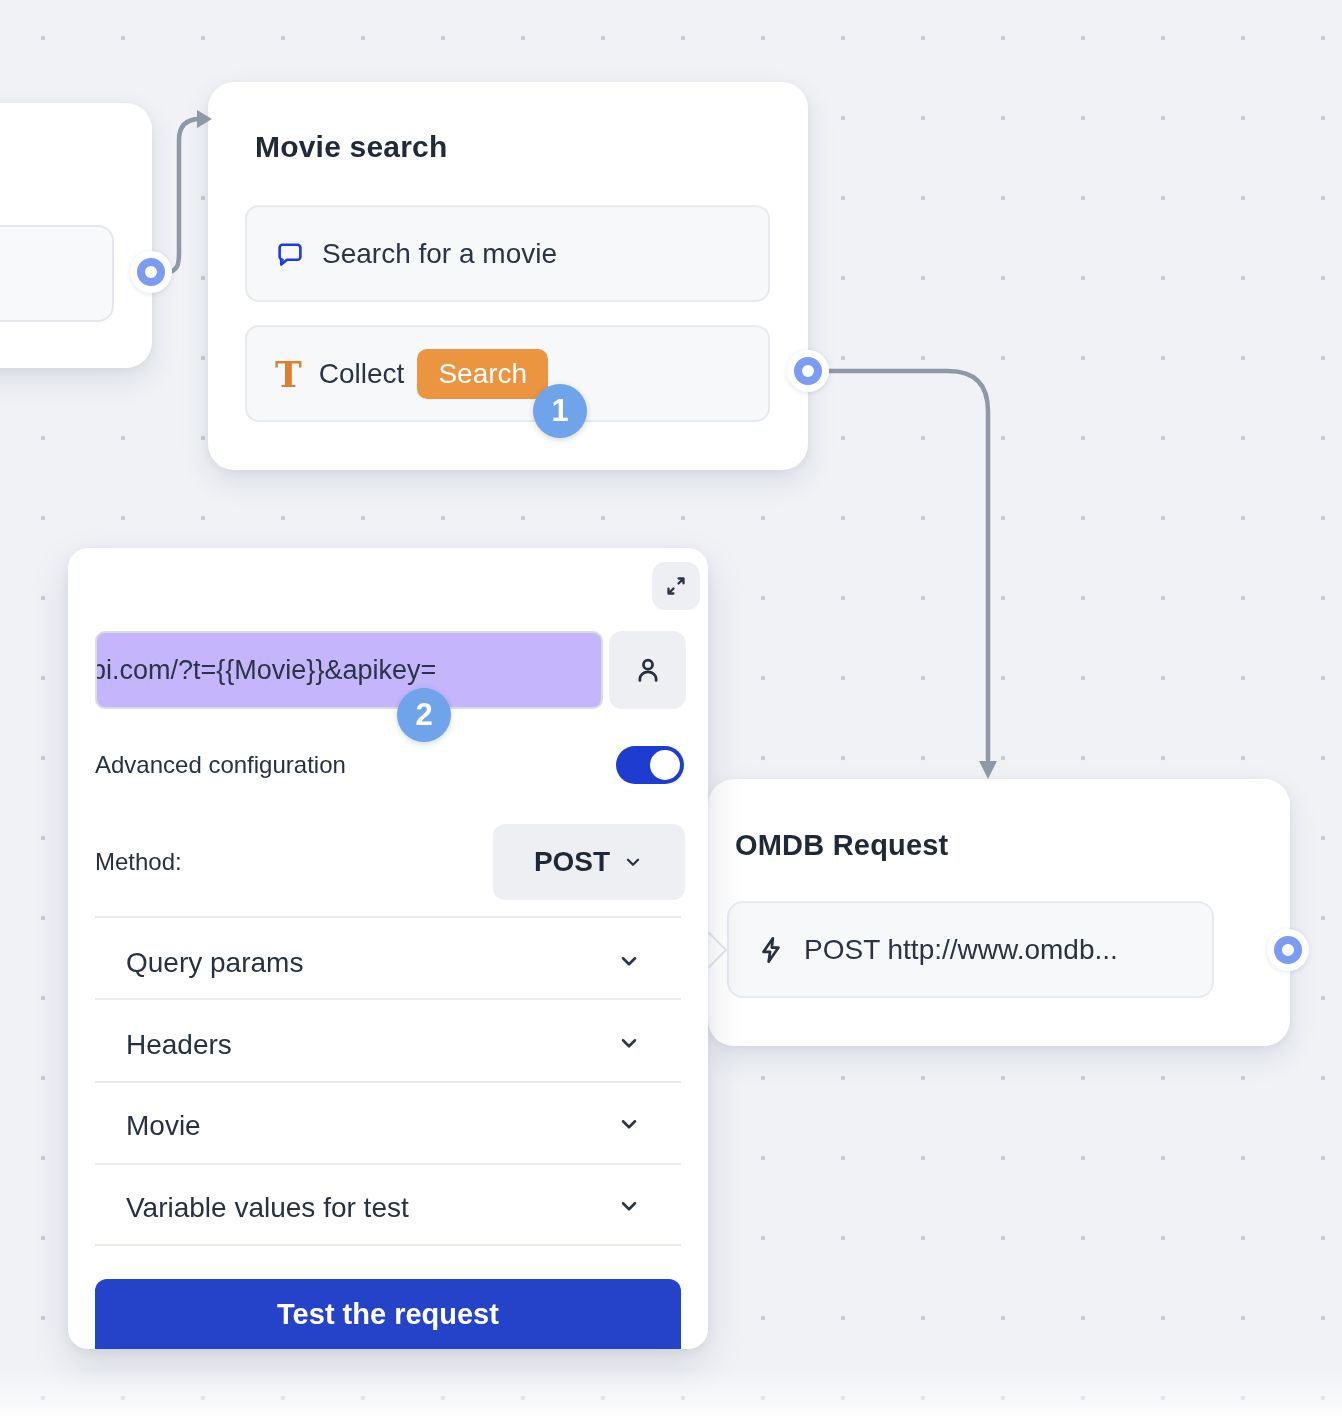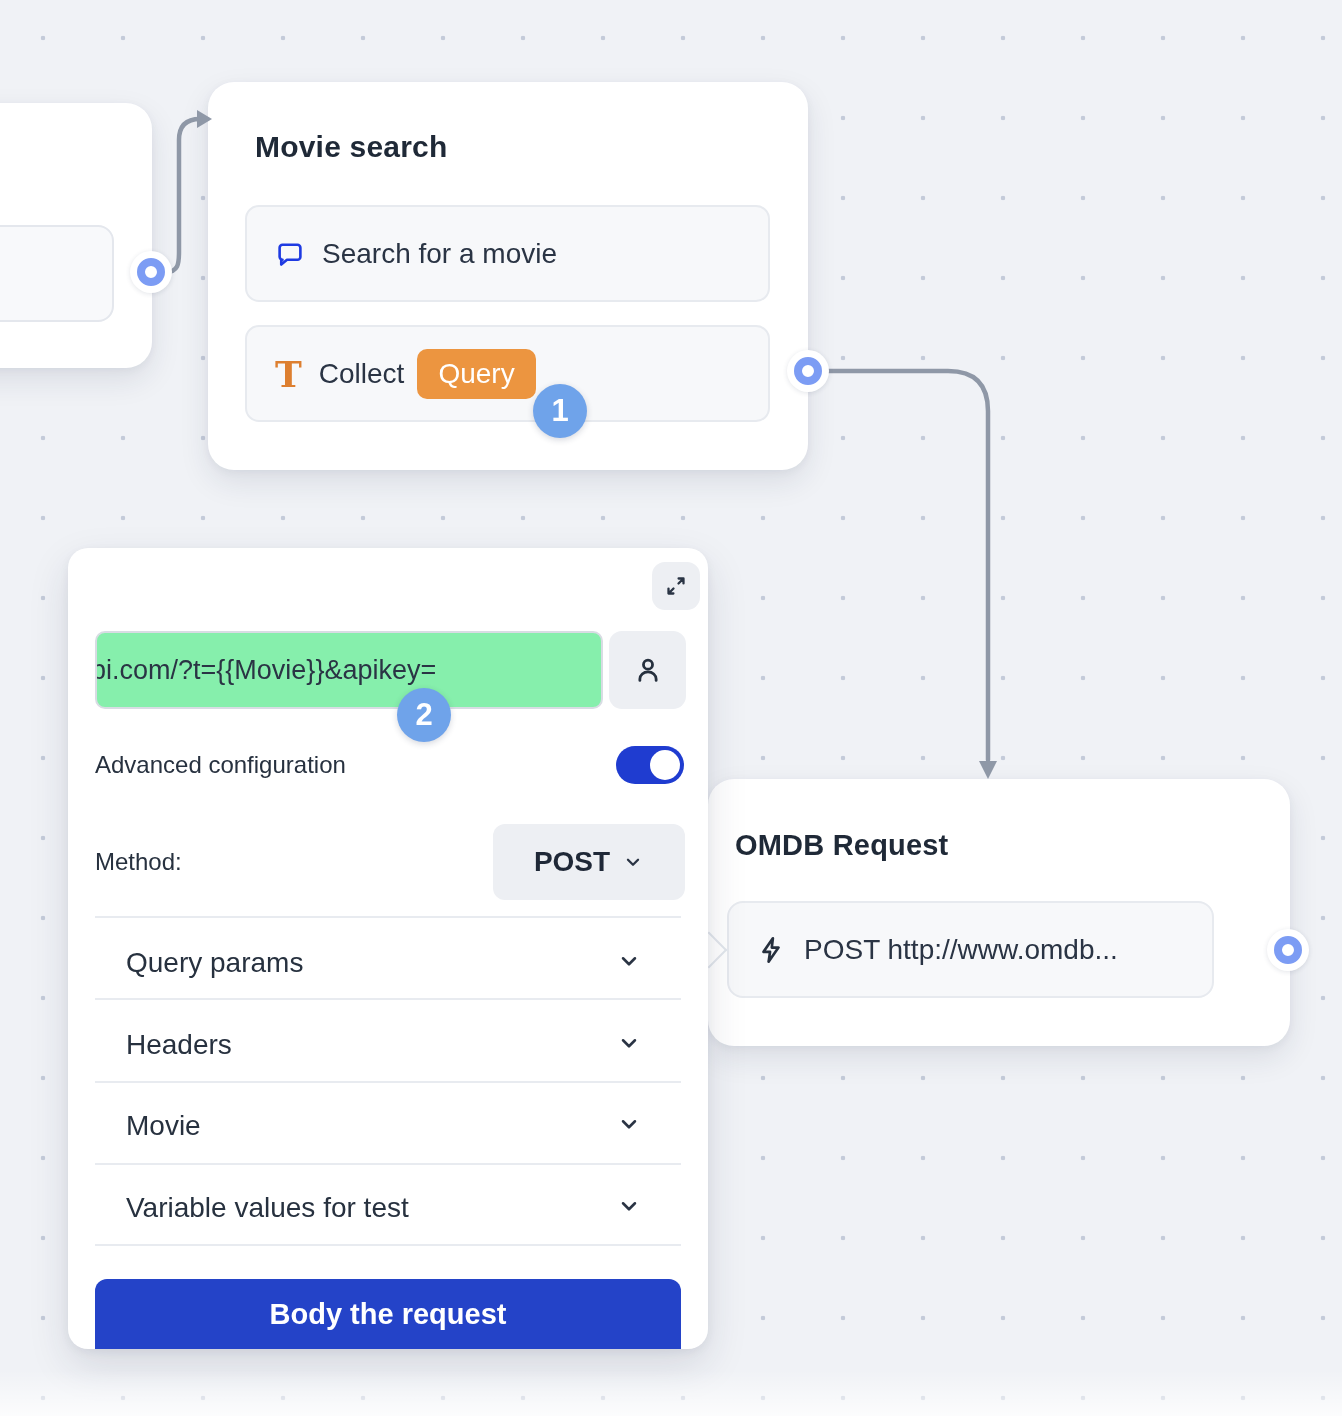--- a/index.html
+++ b/index.html
@@ -25,21 +25,21 @@
     box-shadow:0 2px 6px rgba(28,39,70,0.18);}
   .port{position:absolute;width:42px;height:42px;border-radius:50%;background:#ffffff;z-index:7;
     display:flex;align-items:center;justify-content:center;box-shadow:0 1px 5px rgba(28,39,70,0.12);}
   .port-ring{width:28px;height:28px;border-radius:50%;border:8px solid #7c9cf4;background:#ffffff;box-sizing:border-box;}
   svg.connectors{position:absolute;left:0;top:0;z-index:5;pointer-events:none;}
   
   #editor{position:absolute;left:68px;top:548px;width:640px;height:801px;background:#fff;border-radius:20px;
     z-index:3;overflow:hidden;box-shadow:0 16px 40px rgba(28,39,70,0.13),0 3px 10px rgba(28,39,70,0.06);}
   .icon-btn{position:absolute;background:#edeff3;border-radius:13px;display:flex;align-items:center;justify-content:center;}
   #url-input{position:absolute;left:27px;top:83px;width:508px;height:78px;box-sizing:border-box;
-    border:2px solid #d8dce3;border-radius:10px;background:#86efac;display:flex;align-items:center;overflow:hidden;}
+    border:2px solid #d8dce3;border-radius:10px;background:#c4b5fd;display:flex;align-items:center;overflow:hidden;}
   #url-input span{font-size:27px;color:#2a3444;white-space:nowrap;margin-left:-6px;}
   .panel-label{position:absolute;font-size:24px;color:#27313f;}
   .toggle{position:absolute;left:548px;top:198px;width:68px;height:38px;border-radius:19px;}
   .toggle .knob{position:absolute;top:4px;right:4px;width:30px;height:30px;border-radius:50%;background:#fff;}
   .dropdown{position:absolute;left:425px;top:276px;width:192px;height:76px;background:#edeff3;border-radius:12px;
     display:flex;align-items:center;justify-content:center;gap:12px;}
   .dropdown span{font-size:28px;font-weight:700;color:#1f2837;}
   .divider{position:absolute;left:27px;width:586px;height:2px;background:#e8ebf0;}
   .section-label{position:absolute;left:58px;font-size:28px;color:#27313f;}
   .section-chevron{position:absolute;left:548px;}
@@ -74,21 +74,21 @@
     <div class="step-box" style="left:37px;top:123px;width:525px;height:97px;">
       <svg width="30" height="30" viewBox="0 0 24 24">
         <path d="M6 4.6 h12 a2.3 2.3 0 0 1 2.3 2.3 v7.4 a2.3 2.3 0 0 1 -2.3 2.3 h-8.4 l-4.6 3.8 v-3.8 h1 a2.3 2.3 0 0 1 -2.3 -2.3 v-7.4 a2.3 2.3 0 0 1 2.3 -2.3 z" fill="none" stroke="#1e3ae2" stroke-width="2.1" stroke-linejoin="round"></path>
       </svg>
       <span class="step-label">Search for a movie</span>
     </div>
 
     <div class="step-box" style="left:37px;top:243px;width:525px;height:97px;">
       <span class="t-glyph" style="color:#dd7f30;">T</span>
       <span class="step-label">Collect</span>
-      <span class="var-badge" style="background:#ec9540;">Query</span>
+      <span class="var-badge" style="background:#ec9540;">Search</span>
     </div>
   </div>
   <div class="num-badge" style="left:533px;top:384px;background:#6fa3ea;">1</div>
   <div class="port" style="left:787px;top:350px;">
     <div class="port-ring"></div>
   </div>
 
   <div class="node" style="left:708px;top:779px;width:582px;height:267px;">
     <div class="notch"></div>
     <div class="node-title" style="position:absolute;left:27px;top:50px;font-size:29px;">OMDB Request</div>
@@ -161,19 +161,19 @@
     <div class="divider" style="top:615px;"></div>
 
     <div class="section-label" style="top:644px;">Variable values for test</div>
     <div class="section-chevron" style="top:645px;">
       <svg width="26" height="26" viewBox="0 0 24 24">
           <path d="M6.5 9.5 L12 15 L17.5 9.5" fill="none" stroke="#2a3444" stroke-width="2.4" stroke-linecap="round" stroke-linejoin="round"></path>
         </svg>
     </div>
     <div class="divider" style="top:696px;"></div>
 
-    <button id="test-btn" style="background:#2443c8;">Body the request</button>
+    <button id="test-btn" style="background:#2443c8;">Test the request</button>
   </div>
 
   <div class="num-badge" style="left:397px;top:688px;background:#6fa3ea;">2</div>
 
   <div class="fade-bottom"></div>
 </div>
 
 </body></html>

